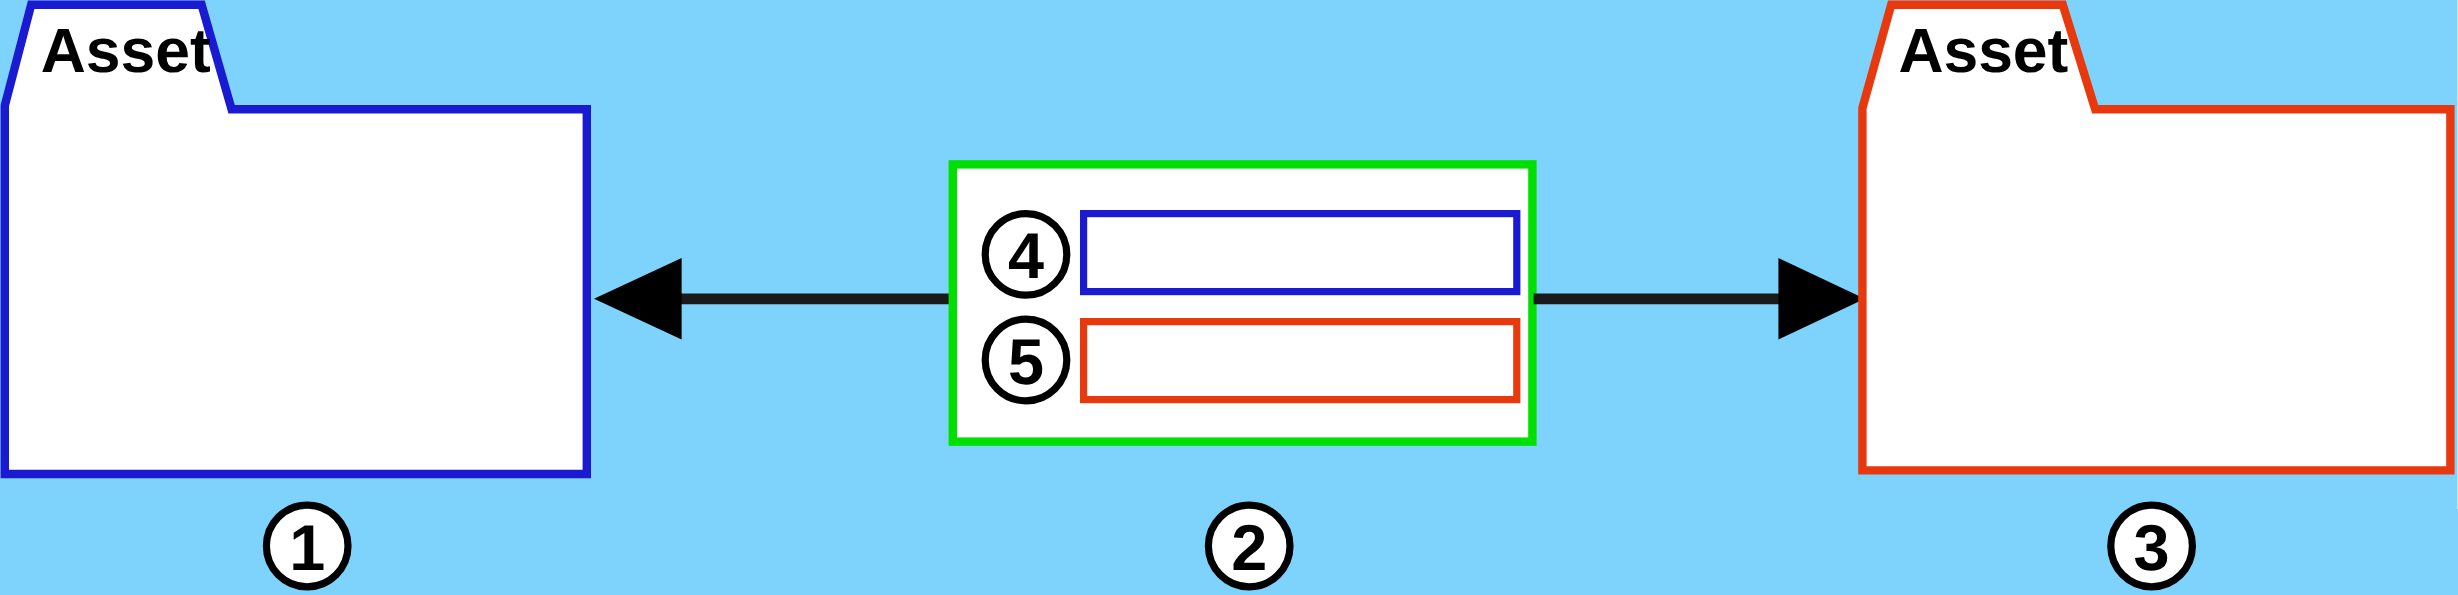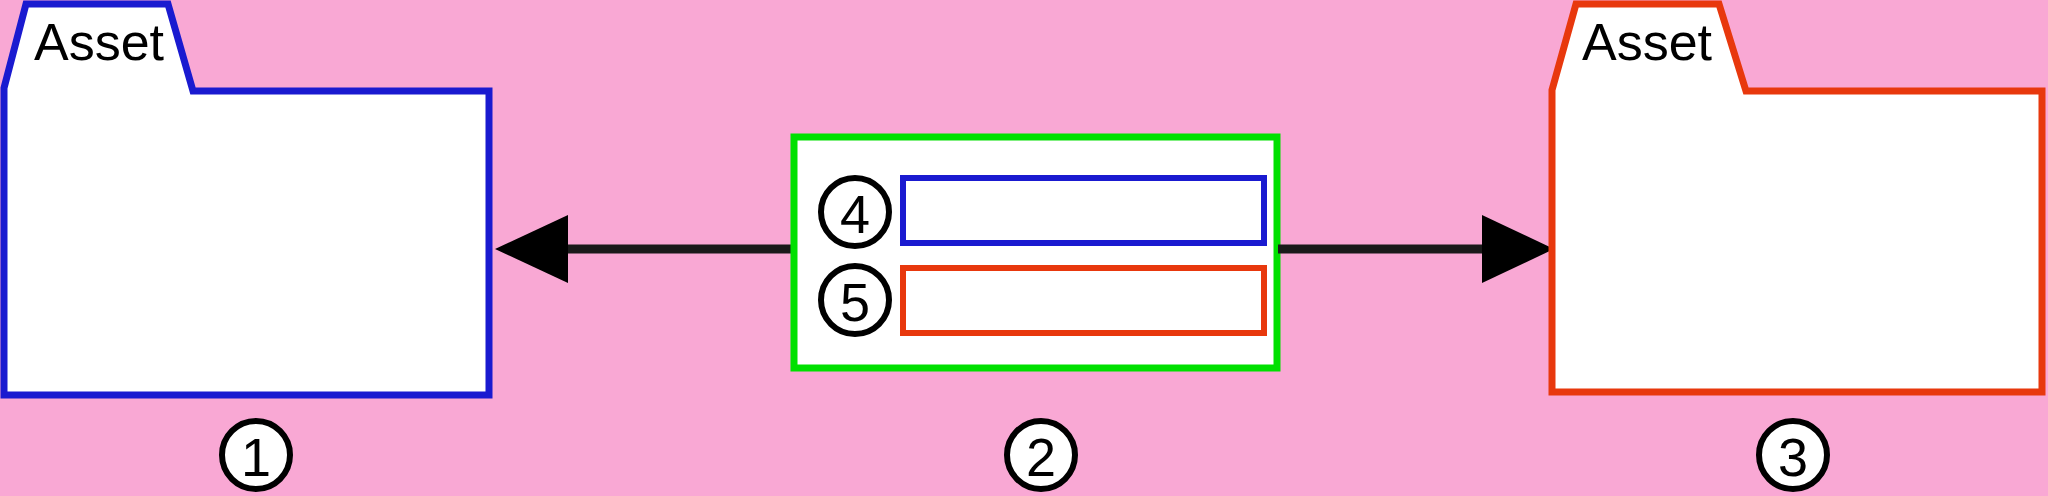--- a/index.html
+++ b/index.html
@@ -8,22 +8,23 @@
     padding: 0;
     background: #ffffff;
   }
   body {
     font-family: "Liberation Sans", sans-serif;
   }
   #diagram-root {
     position: relative;
     width: 2048px;
     height: 496px;
-    background: #f9a8d4;
+    background: #7dd3fc;
     overflow: hidden;
+    font-weight: bold;
   }
   #diagram-svg {
     display: block;
     width: 2048px;
     height: 496px;
   }
   .folder-outline {
     fill: #ffffff;
     stroke-width: 7;
     stroke-linejoin: miter;

